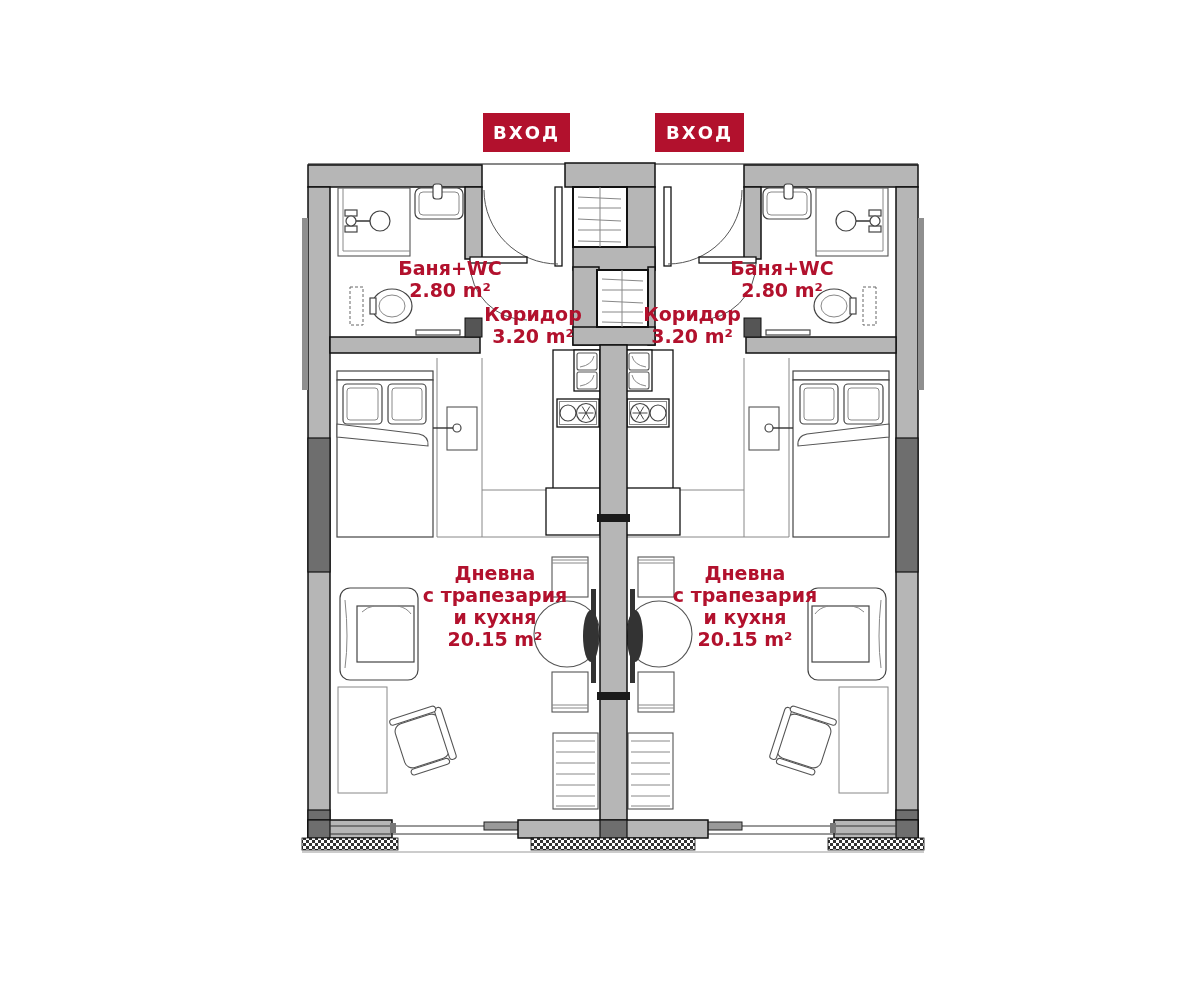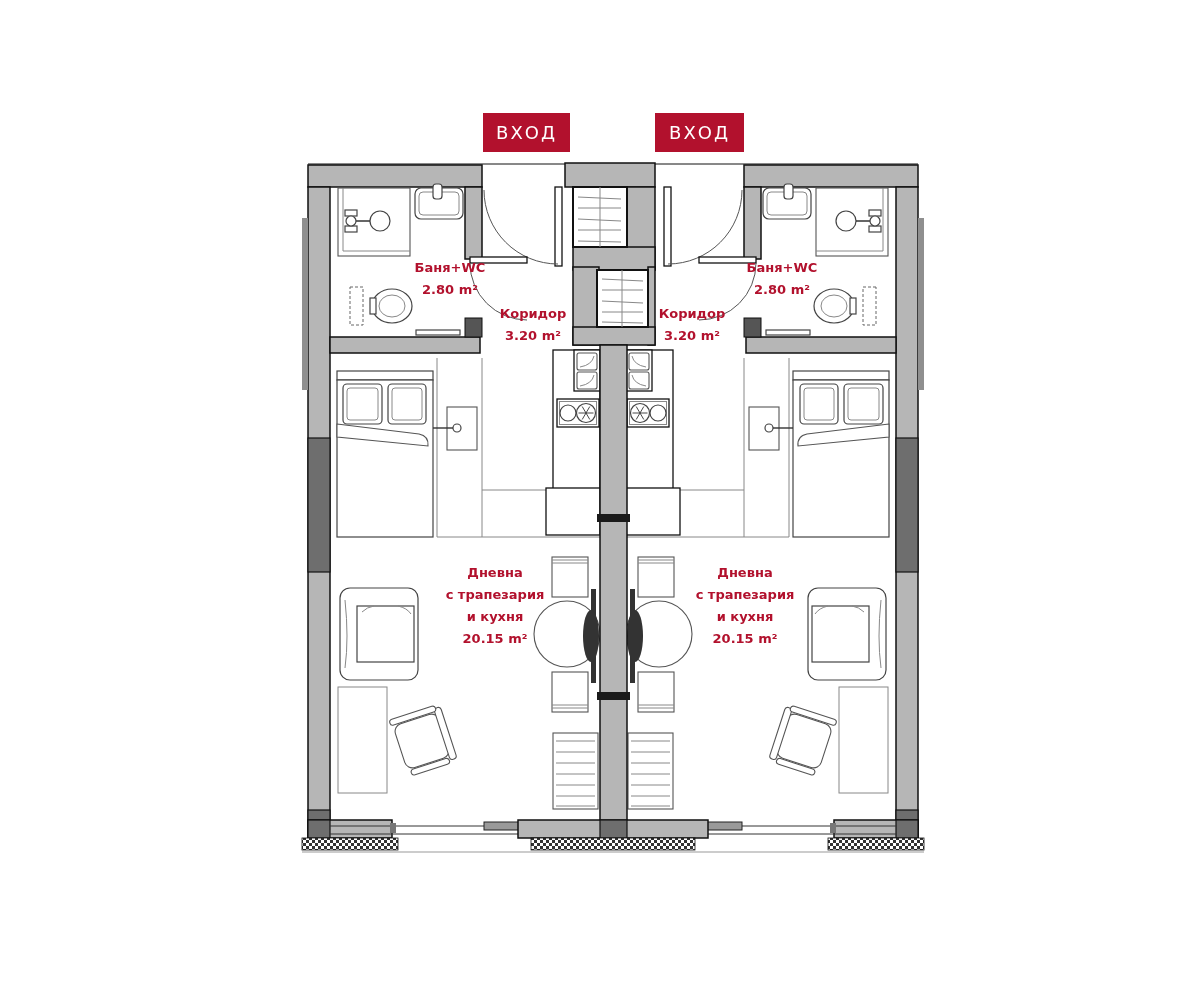--- a/index.html
+++ b/index.html
@@ -4,25 +4,25 @@
 <style>
   html,body{margin:0;padding:0;background:#ffffff;}
   .canvas{
     position:relative;width:1200px;height:990px;background:#fff;
     font-family:"DejaVu Sans", sans-serif;overflow:hidden;
   }
   .plan-svg{position:absolute;left:0;top:0;}
   .badge{
     position:absolute;background:#b2112d;color:#ffffff;
     display:flex;align-items:center;justify-content:center;
-    font-weight:normal;font-size:18px;letter-spacing:2px;
+    font-weight:bold;font-size:18px;letter-spacing:2px;
   }
   .rlabel{
     position:absolute;color:#b2112d;font-weight:bold;
-    font-size:13px;line-height:22px;text-align:center;white-space:nowrap;
+    font-size:19px;line-height:22px;text-align:center;white-space:nowrap;
   }
   
   .w{fill:#b6b6b6;stroke:#111;stroke-width:1.5;}
   .wd{fill:#6e6e6e;stroke:#111;stroke-width:1.2;}
   .f{fill:#fff;stroke:#111;stroke-width:1.3;}
   .fx{fill:#fff;stroke:#444;stroke-width:1.2;}
   .fl{fill:#fff;stroke:#555;stroke-width:1.1;}
   .ln{stroke:#888;stroke-width:1;fill:none;}
   .thin{stroke:#333;stroke-width:1;fill:none;}
   .arc{stroke:#555;stroke-width:1;fill:none;}

